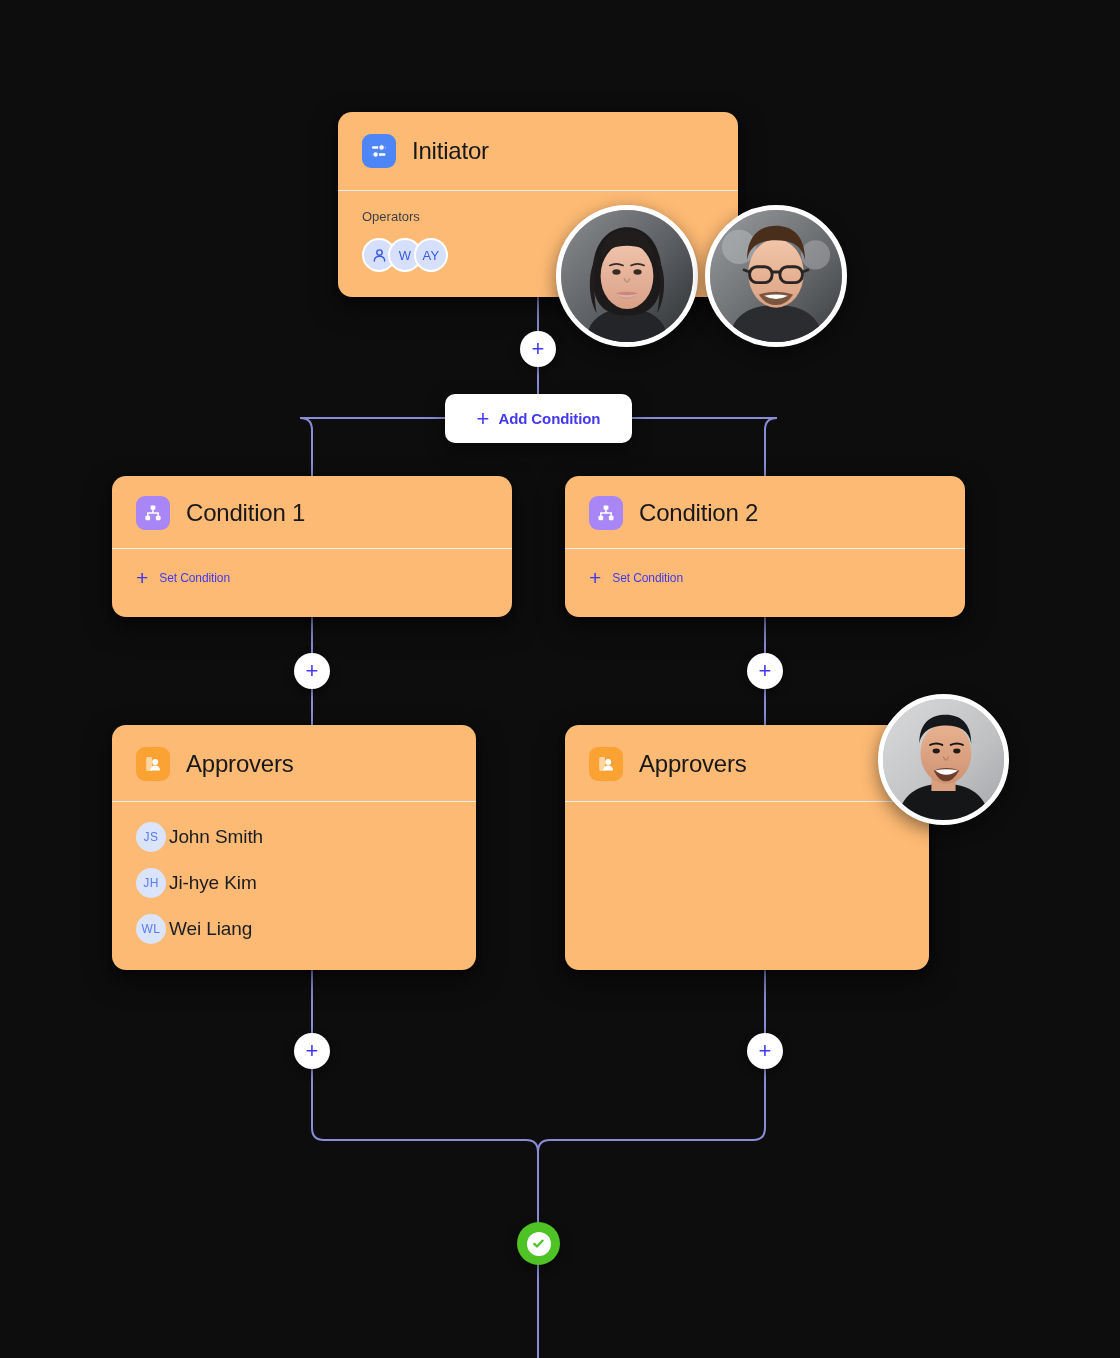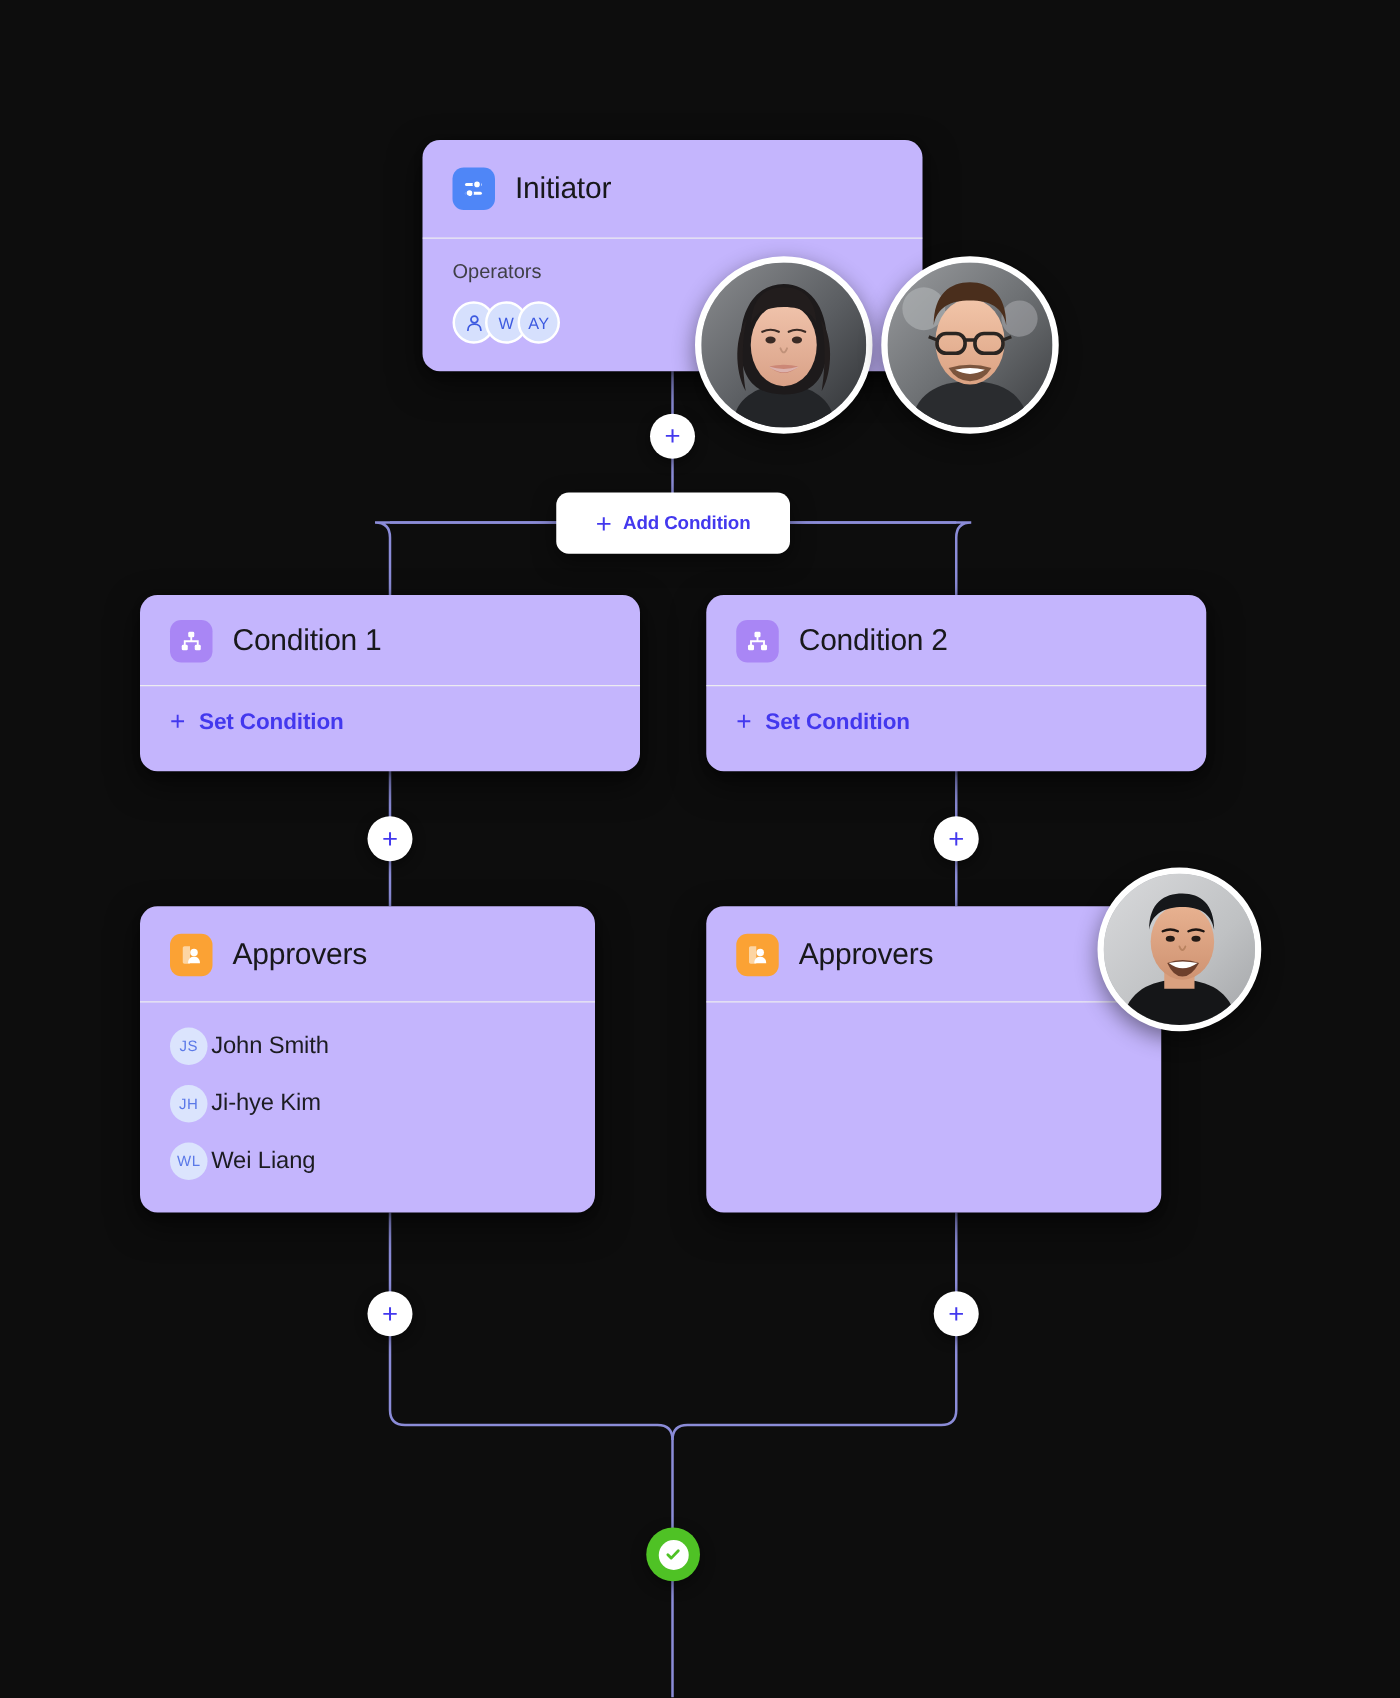--- a/index.html
+++ b/index.html
@@ -9,39 +9,39 @@
     font-family:"Liberation Sans", sans-serif;
     overflow:hidden;
   }
   #stage { position:relative; width:1120px; height:1358px; }
 
   
   #wires { position:absolute; left:0; top:0; width:1120px; height:1358px; pointer-events:none; }
 
   
   .card {
-    position:absolute; background:#c4b5fd; border-radius:14px;
+    position:absolute; background:#fdba74; border-radius:14px;
     box-shadow:0 10px 26px rgba(0,0,0,.55), 0 2px 6px rgba(0,0,0,.35);
     overflow:hidden;
   }
   .card-head { display:flex; align-items:center; gap:16px; padding:22px 24px; }
   .card-head .title { font-size:24px; color:#18181b; letter-spacing:-.2px; }
   .divider { height:1px; background:#ececf1; margin:0; }
   .card-body { padding:20px 24px 24px 24px; }
 
   
   .tile { width:34px; height:34px; border-radius:9px; display:flex; align-items:center; justify-content:center; flex:0 0 auto; }
   .tile.blue   { background:#4f86f7; }
   .tile.purple { background:#a986f5; }
   .tile.orange { background:#fba234; }
 
   
   #initiator { left:338px; top:112px; width:400px; height:185px; }
   #initiator .card-body { padding:18px 24px 22px 24px; }
-  .operators-label { font-size:16px; color:#3f3f46; margin-bottom:14px; }
+  .operators-label { font-size:13px; color:#3f3f46; margin-bottom:14px; }
   .op-row { display:flex; align-items:center; }
   .op-chip {
     width:34px; height:34px; border-radius:50%; background:#d6e0fd;
     display:flex; align-items:center; justify-content:center;
     font-size:13px; color:#3d5ae0; letter-spacing:.3px;
     border:2px solid #ffffff; margin-left:-8px;
   }
   .op-chip:first-child { margin-left:0; }
 
   
@@ -55,21 +55,21 @@
   #add-condition .plus { color:#4338ee; font-size:22px; line-height:1; font-weight:400; }
   #add-condition .lbl  { color:#4338ee; font-size:15px; font-weight:bold; letter-spacing:-.1px; }
 
   
   .cond { width:400px; height:141px; }
   #cond1 { left:112px; top:476px; }
   #cond2 { left:565px; top:476px; }
   .cond .card-head { padding:20px 40px 18px 24px; }
   .set-cond { display:flex; align-items:center; gap:11px; padding:18px 24px; cursor:pointer; }
   .set-cond .plus { color:#4338ee; font-size:21px; line-height:1; }
-  .set-cond .lbl  { color:#4338ee; font-size:18px; font-weight:bold; letter-spacing:-.1px; }
+  .set-cond .lbl  { color:#4338ee; font-size:12px; font-weight:normal; letter-spacing:-.1px; }
 
   
   .appr { width:364px; }
   #appr1 { left:112px; top:725px; height:245px; }
   #appr2 { left:565px; top:725px; height:245px; }
   .appr .card-head { padding:22px 24px 20px 24px; }
   .person { display:flex; align-items:center; gap:3px; margin-bottom:16px; }
   .person:last-child { margin-bottom:0; }
   .pavatar {
     width:30px; height:30px; border-radius:50%; background:#dbe4fd;

